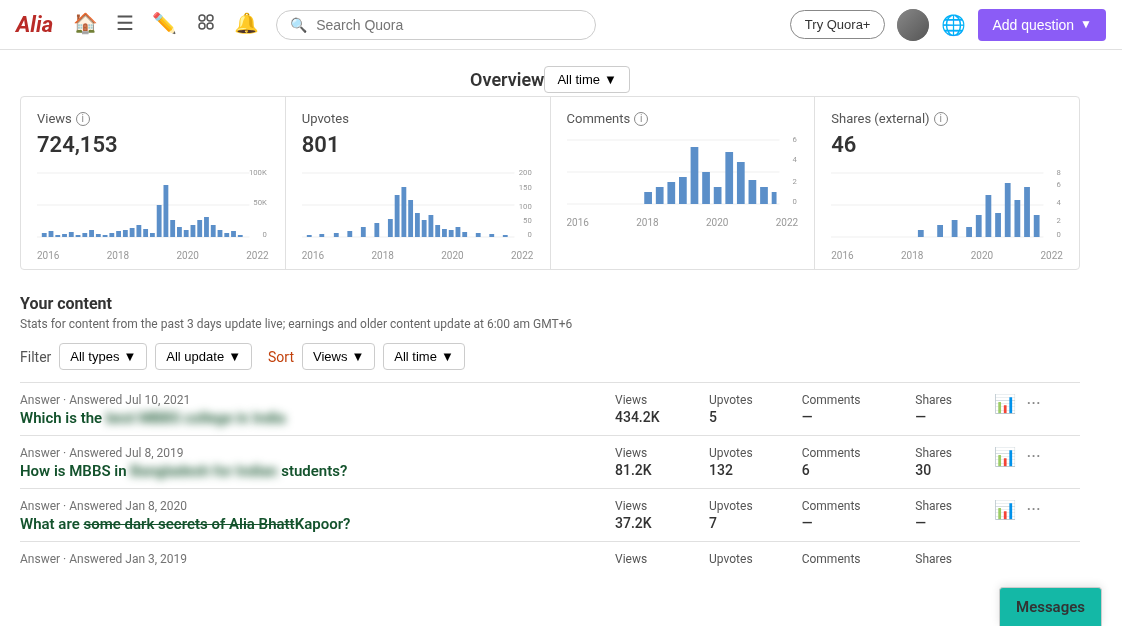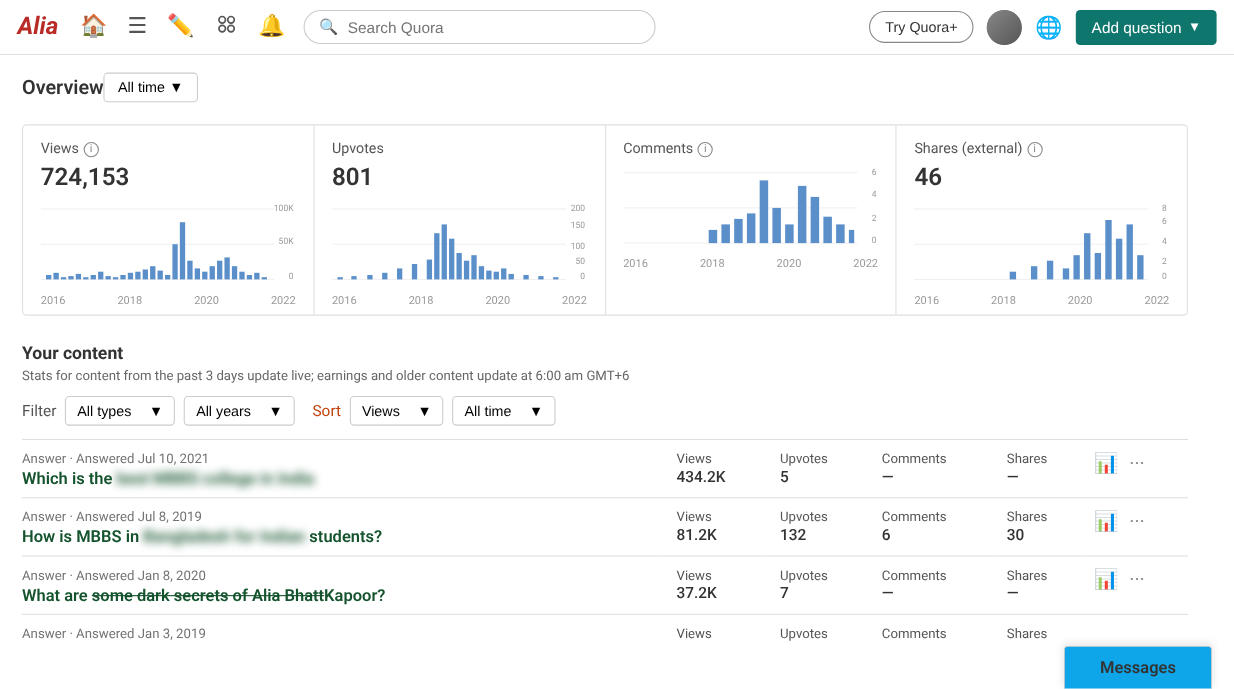--- a/index.html
+++ b/index.html
@@ -21,30 +21,30 @@
     }
     .navbar-search input { border: none; outline: none; width: 100%; color: #888; font-size: 14px; background: transparent; }
     .navbar-right { display: flex; align-items: center; gap: 12px; }
     .try-plus-btn {
       border: 1px solid #888; border-radius: 20px; padding: 6px 14px;
       background: #fff; cursor: pointer; font-size: 13px; color: #333;
     }
     .avatar { width: 32px; height: 32px; border-radius: 50%; background: #888; overflow: hidden; }
     .globe-icon { font-size: 20px; color: #555; cursor: pointer; }
     .add-question-btn {
-      background: #0f766e; color: #fff; border: none; border-radius: 4px;
+      background: #8b5cf6; color: #fff; border: none; border-radius: 4px;
       padding: 8px 14px; font-size: 14px; cursor: pointer; display: flex; gap: 6px;
     }
     .add-question-btn .caret { font-size: 12px; }
 
     
     .main { padding: 16px 20px; max-width: 1100px; }
 
     
-    .overview-header { display: flex; align-items: center; justify-content: flex-start; margin-bottom: 20px; }
+    .overview-header { display: flex; align-items: center; justify-content: center; margin-bottom: 3px; }
     .overview-title { font-size: 18px; font-weight: 600; }
     .alltime-btn {
       border: 1px solid #ccc; border-radius: 4px; padding: 5px 12px;
       background: #fff; cursor: pointer; font-size: 13px; display: flex; align-items: center; gap: 4px;
     }
 
     .stats-row { display: flex; gap: 0; border: 1px solid #e0e0e0; border-radius: 4px; margin-bottom: 24px; }
     .stat-card { flex: 1; padding: 14px 16px; border-right: 1px solid #e0e0e0; }
     .stat-card:last-child { border-right: none; }
     .stat-label { font-size: 13px; color: #555; display: flex; align-items: center; gap: 4px; margin-bottom: 6px; }
@@ -58,21 +58,21 @@
 
     
     .your-content-header { margin-bottom: 4px; }
     .your-content-title { font-size: 16px; font-weight: 700; }
     .your-content-subtitle { font-size: 12px; color: #666; margin-bottom: 12px; }
 
     .filter-row { display: flex; align-items: center; gap: 8px; margin-bottom: 12px; }
     .filter-label { font-size: 14px; color: #555; }
     .filter-btn {
       border: 1px solid #ccc; border-radius: 4px; padding: 5px 10px;
-      background: #fff; cursor: pointer; font-size: 13px; display: flex; align-items: center; gap: 16px;
+      background: #fff; cursor: pointer; font-size: 13px; display: flex; align-items: center; gap: 4px;
     }
     .sort-label { font-size: 14px; color: #c2410c; margin-left: 8px; }
 
     
     .content-table { width: 100%; border-collapse: collapse; }
 
     .content-item { border-top: 1px solid #e0e0e0; }
     .content-item-meta { font-size: 12px; color: #737373; padding: 10px 0 2px; }
     .content-item-title { font-size: 15px; font-weight: 600; padding-bottom: 8px; padding-right: 12px; color: #14532d; }
     .content-item-title .blur { filter: blur(4px); display: inline; }
@@ -81,22 +81,22 @@
     .col-views, .col-upvotes, .col-comments, .col-shares { 
       vertical-align: top; padding: 10px 12px; 
     }
     .col-label { font-size: 12px; color: #555; }
     .col-value { font-size: 14px; font-weight: 500; margin-top: 2px; }
     .col-actions { vertical-align: top; padding: 10px 8px; white-space: nowrap; }
     .action-icon { font-size: 18px; color: #888; cursor: pointer; margin-right: 6px; }
 
     .messages-popup {
       position: fixed; bottom: 0; right: 20px;
-      background: #0ea5e9; border: 1px solid #ccc; border-bottom: none;
-      border-radius: 4px 4px 0 0; padding: 10px 32px;
+      background: #14b8a6; border: 1px solid #ccc; border-bottom: none;
+      border-radius: 4px 4px 0 0; padding: 10px 16px;
       font-size: 15px; font-weight: 600; box-shadow: 0 -2px 8px rgba(0,0,0,0.1);
       cursor: pointer;
     }
 
     .info-circle { 
       display: inline-flex; align-items: center; justify-content: center;
       width: 14px; height: 14px; border: 1px solid #888; border-radius: 50%;
       font-size: 10px; color: #888; cursor: pointer;
     }
   </style>
@@ -332,21 +332,21 @@
     </div>
     <div class="your-content-subtitle">Stats for content from the past 3 days update live; earnings and older content update at 6:00 am GMT+6</div>
 
     <div class="filter-row">
       <span class="filter-label">Filter</span>
       <button class="filter-btn">
         <span>All types</span>
         <span>▼</span>
       </button>
       <button class="filter-btn">
-        <span>All years</span>
+        <span>All update</span>
         <span>▼</span>
       </button>
       <span class="sort-label">Sort</span>
       <button class="filter-btn">
         <span>Views</span>
         <span>▼</span>
       </button>
       <button class="filter-btn">
         <span>All time</span>
         <span>▼</span>

